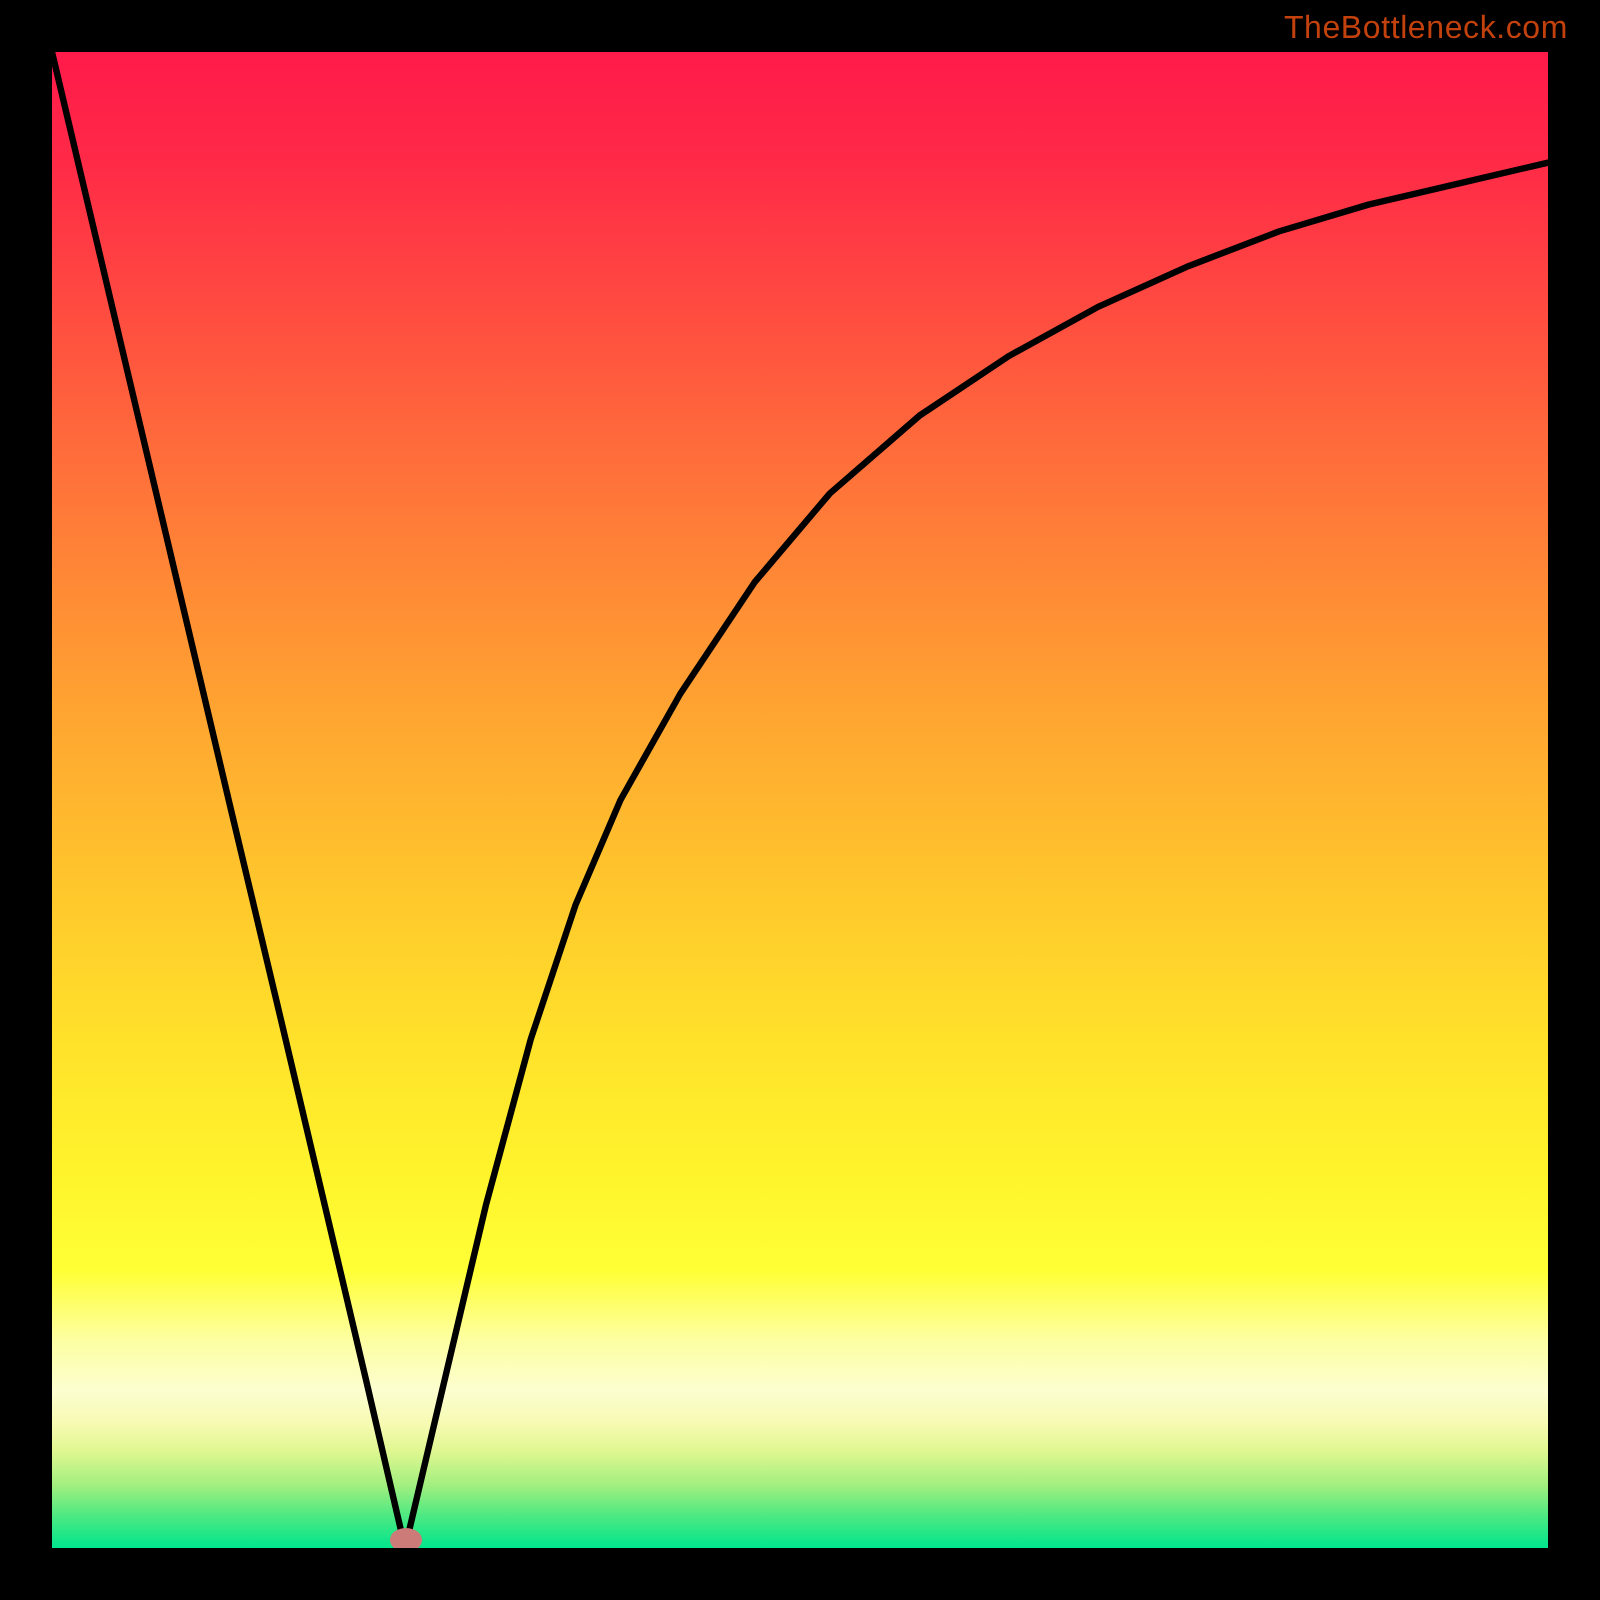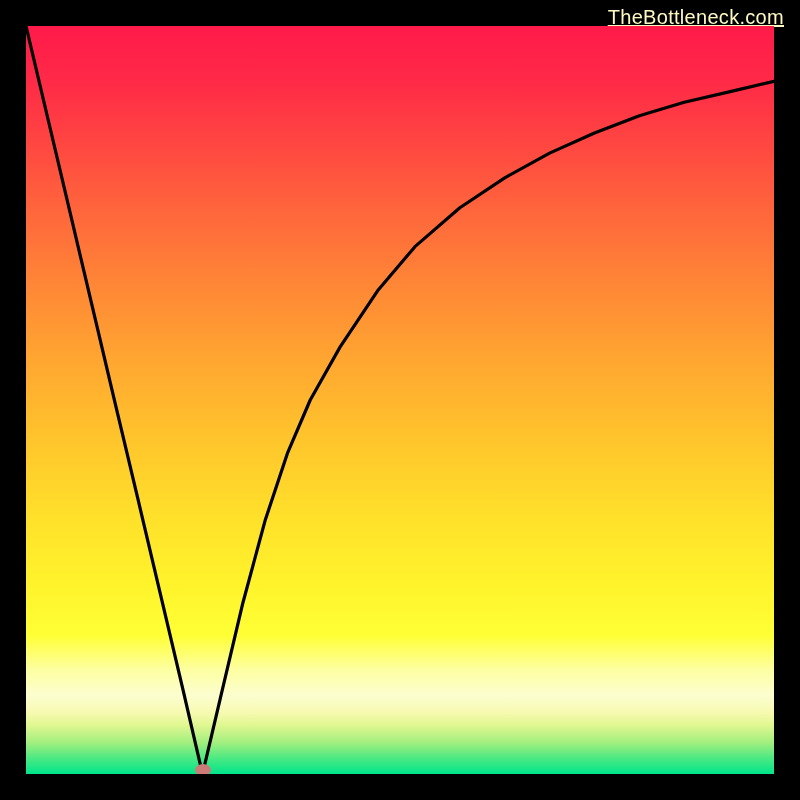--- a/index.html
+++ b/index.html
@@ -7,24 +7,23 @@
     width: 800px;
     height: 800px;
     background: #000;
     position: relative;
   }
   .watermark {
     position: absolute;
     top: 6px;
     right: 16px;
     font-family: Arial, Helvetica, sans-serif;
-    font-size: 20px;
-    color: #fef9c3;
+    font-size: 16px;
+    color: #c2410c;
     letter-spacing: 0.3px;
-    text-decoration: underline;
   }
   .plot {
     position: absolute;
     left: 26px;
     top: 26px;
     width: 748px;
     height: 748px;
     overflow: hidden;
   }
   .gradient {

